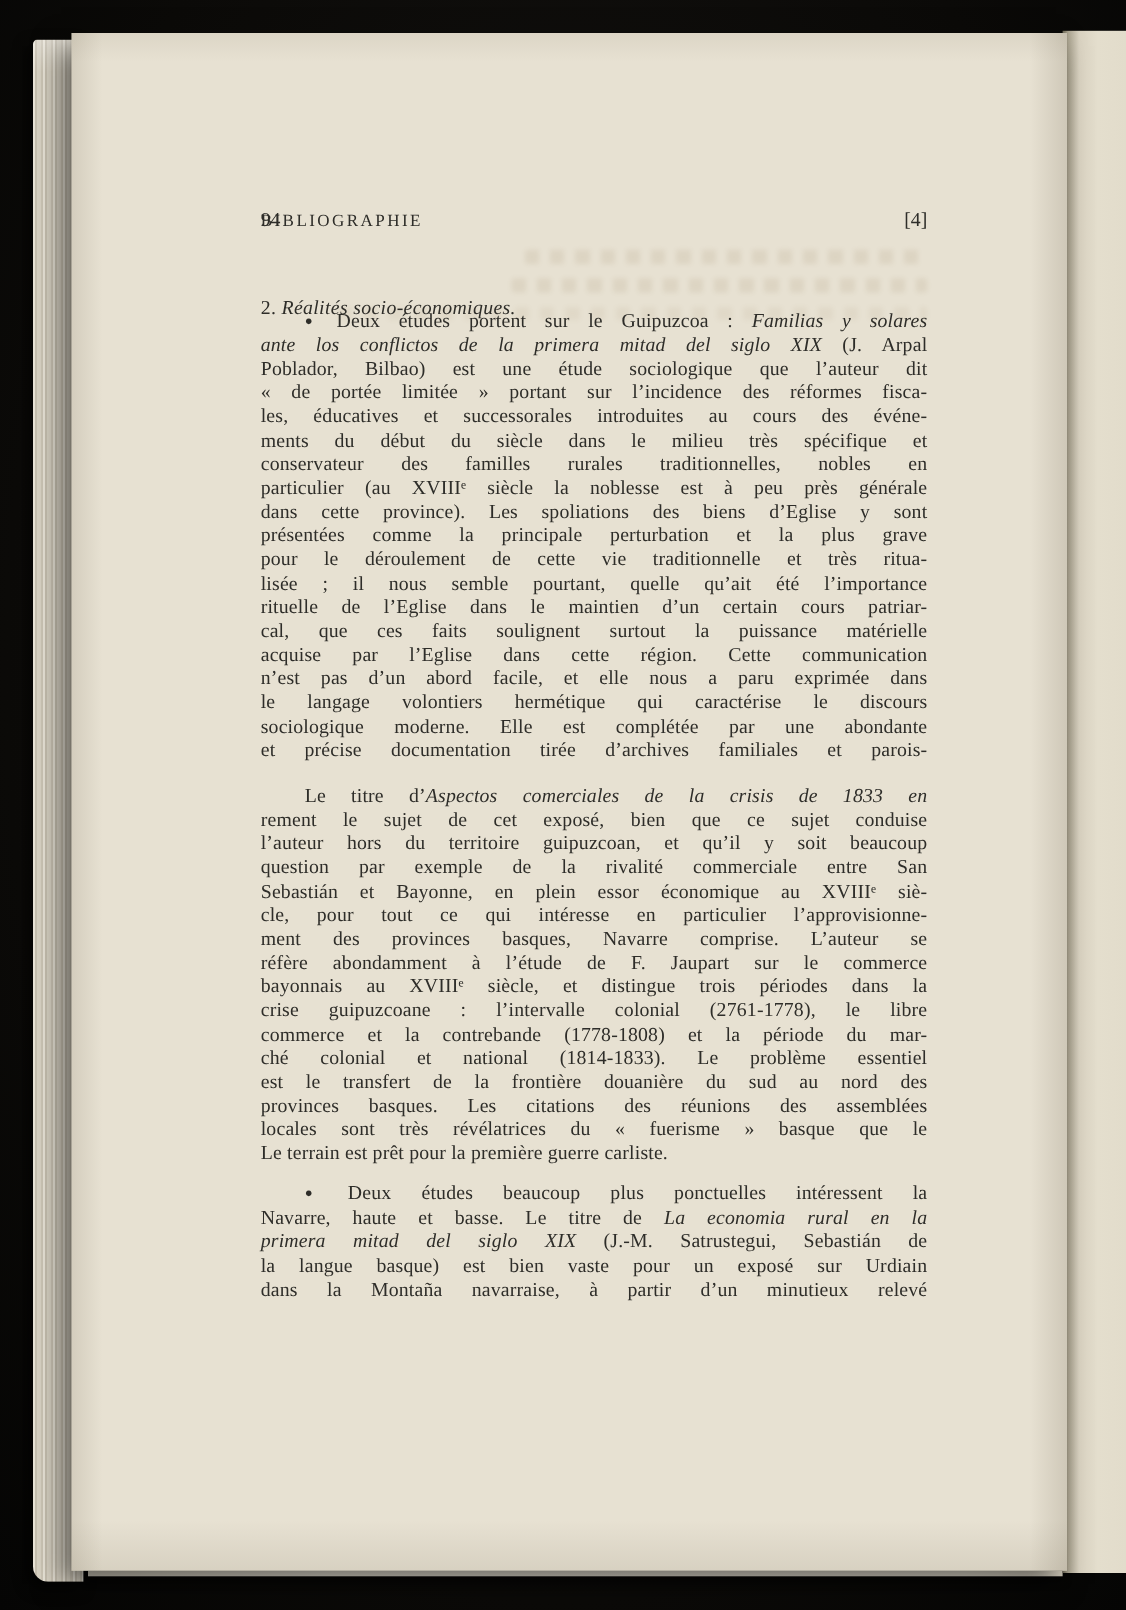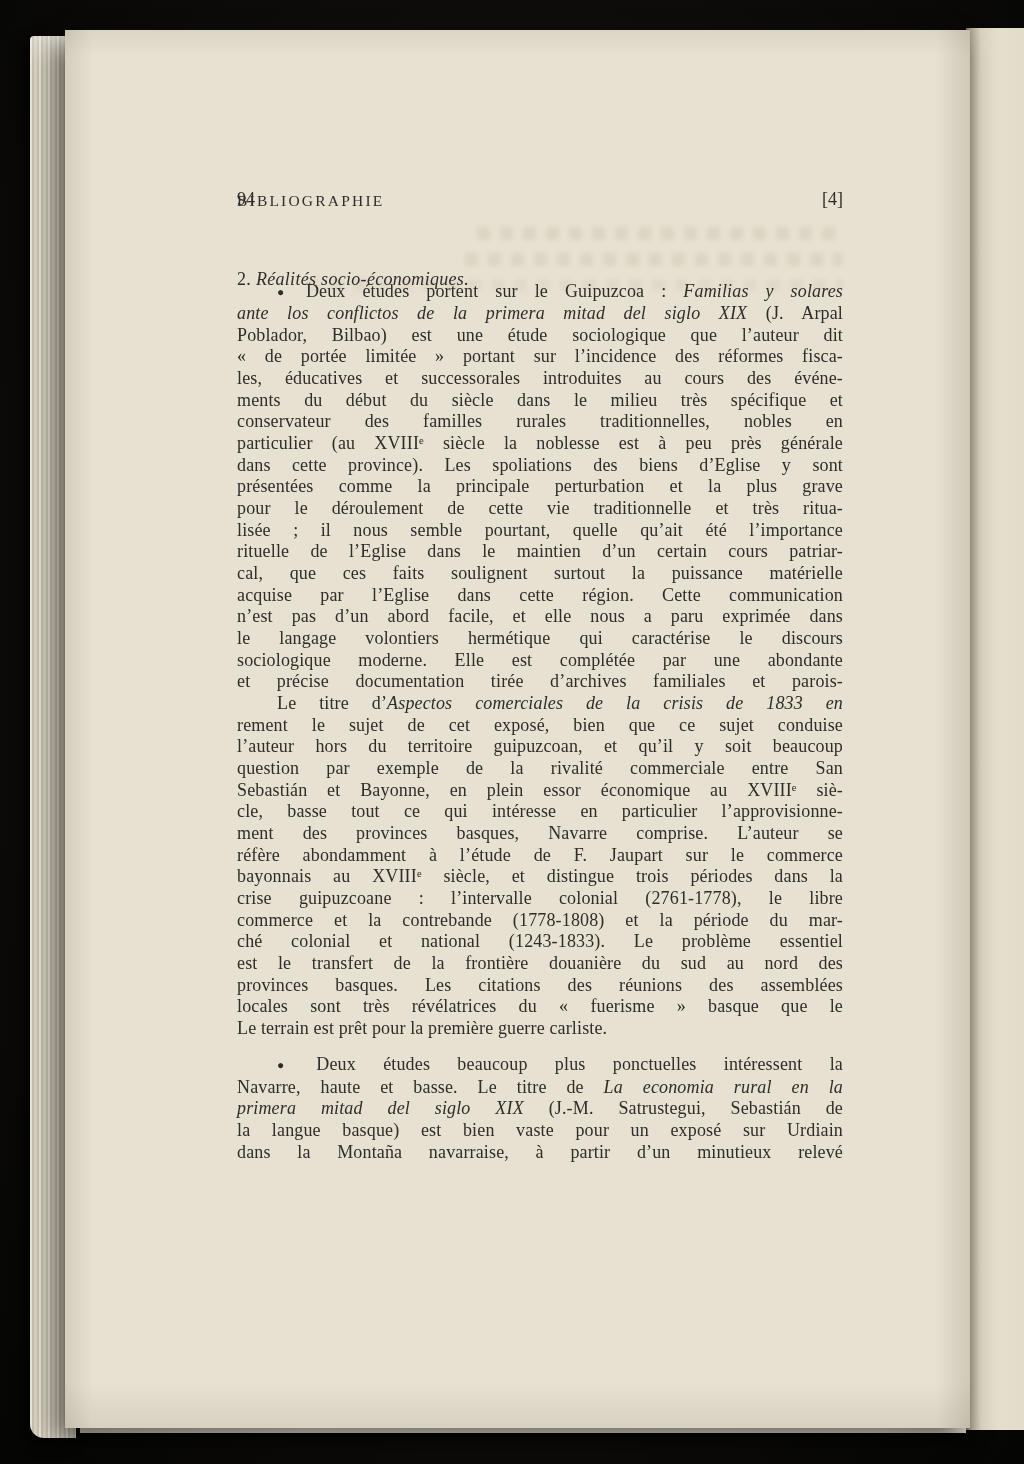--- a/index.html
+++ b/index.html
@@ -61,21 +61,21 @@
     font-size:15.5px;letter-spacing:2.2px;}
   .header .ref{position:absolute;right:0;top:0;}
 
   .heading{position:absolute;left:172px;top:239px;width:606px;font-size:18px;letter-spacing:.3px;}
   .heading i{font-style:italic;}
 
   .body-block{position:absolute;left:172px;top:251px;width:606px;font-size:18px;letter-spacing:.15px;}
   .body-block{top:251px;}
   .para{margin:0;}
   .p1{margin-top:0;}
-  .p2{margin-top:0;}
+  .p2{margin-top:20px;}
   .p3{margin-top:15px;}
   .line{line-height:21.65px;text-align:justify;text-align-last:justify;white-space:normal;}
   .line.first{padding-left:40px;}
   .line.short{text-align-last:left;}
   .line i{}
   .bullet{font-size:12px;vertical-align:1.5px;}
 </style>
 </head>
 <body>
 
@@ -120,27 +120,27 @@
           <div class="line"><span>le langage volontiers hermétique qui caractérise le discours</span></div>
           <div class="line"><span>sociologique moderne. Elle est complétée par une abondante</span></div>
           <div class="line"><span>et précise documentation tirée d’archives familiales et parois-</span></div>
         </div>
       <div class="para p2">
           <div class="line first"><span>Le titre d’</span><i>Aspectos comerciales de la crisis de 1833 en</i></div>
           <div class="line"><span>rement le sujet de cet exposé, bien que ce sujet conduise</span></div>
           <div class="line"><span>l’auteur hors du territoire guipuzcoan, et qu’il y soit beaucoup</span></div>
           <div class="line"><span>question par exemple de la rivalité commerciale entre San</span></div>
           <div class="line"><span>Sebastián et Bayonne, en plein essor économique au XVIIIᵉ siè-</span></div>
-          <div class="line"><span>cle, basse tout ce qui intéresse en particulier l’approvisionne-</span></div>
+          <div class="line"><span>cle, pour tout ce qui intéresse en particulier l’approvisionne-</span></div>
           <div class="line"><span>ment des provinces basques, Navarre comprise. L’auteur se</span></div>
           <div class="line"><span>réfère abondamment à l’étude de F. Jaupart sur le commerce</span></div>
           <div class="line"><span>bayonnais au XVIIIᵉ siècle, et distingue trois périodes dans la</span></div>
           <div class="line"><span>crise guipuzcoane : l’intervalle colonial (2761-1778), le libre</span></div>
           <div class="line"><span>commerce et la contrebande (1778-1808) et la période du mar-</span></div>
-          <div class="line"><span>ché colonial et national (1243-1833). Le problème essentiel</span></div>
+          <div class="line"><span>ché colonial et national (1814-1833). Le problème essentiel</span></div>
           <div class="line"><span>est le transfert de la frontière douanière du sud au nord des</span></div>
           <div class="line"><span>provinces basques. Les citations des réunions des assemblées</span></div>
           <div class="line"><span>locales sont très révélatrices du « fuerisme » basque que le</span></div>
           <div class="line short"><span>Le terrain est prêt pour la première guerre carliste.</span></div>
         </div>
       <div class="para p3">
           <div class="line first"><span class="bullet">●</span> <span>Deux études beaucoup plus ponctuelles intéressent la</span></div>
           <div class="line"><span>Navarre, haute et basse. Le titre de </span><i>La economia rural en la</i></div>
           <div class="line"><i>primera mitad del siglo XIX</i><span> (J.-M. Satrustegui, Sebastián de</span></div>
           <div class="line"><span>la langue basque) est bien vaste pour un exposé sur Urdiain</span></div>

